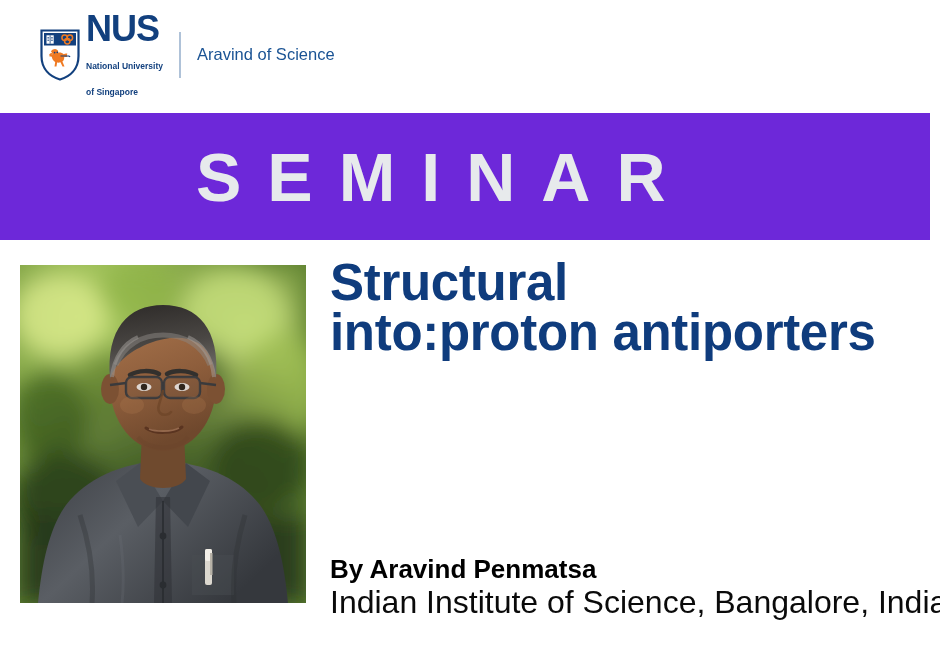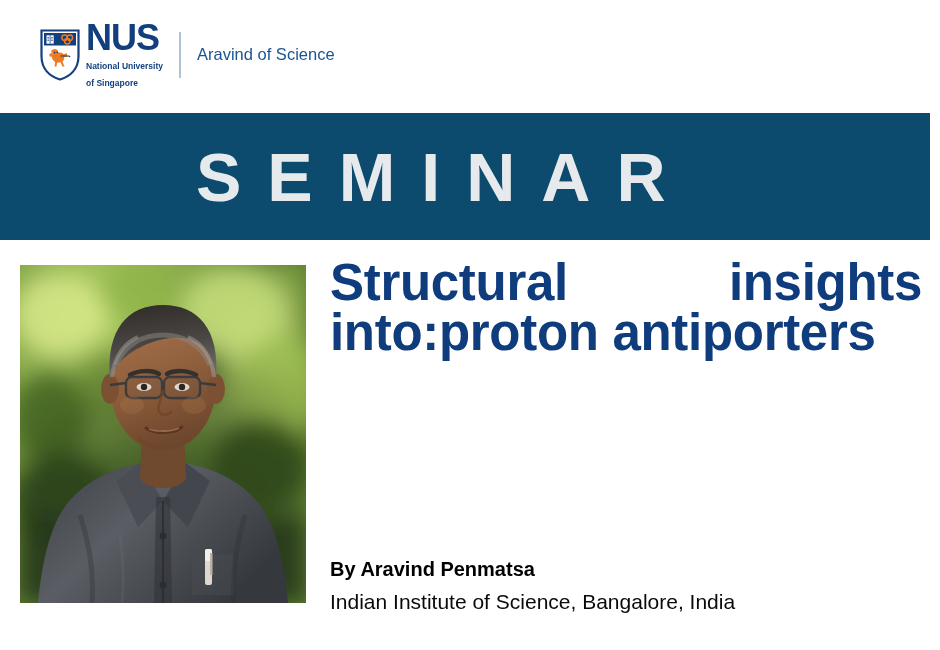--- a/index.html
+++ b/index.html
@@ -59,21 +59,21 @@
     line-height: 33px;
     letter-spacing: -1px;
     color: #12407E;
   }
   .nus-sub {
     font-family: "Liberation Sans", sans-serif;
     font-weight: bold;
     font-size: 8.5px;
     line-height: 10px;
     color: #12407E;
-    margin-top: 7px;
+    margin-top: 16px;
   }
   .divider-line {
     width: 2px;
     height: 46px;
     background: #AFC2D8;
     margin-left: 16px;
     margin-right: 16px;
     flex: 0 0 auto;
   }
   .dept-block {
@@ -89,21 +89,21 @@
     white-space: nowrap;
   }
 
   
   .seminar-band {
     position: absolute;
     left: 0;
     top: 113px;
     width: 930px;
     height: 127px;
-    background: #0c4a6e;
+    background: #6d28d9;
     display: flex;
     align-items: center;
   }
   .seminar-text {
     margin-left: 196px;
     font-family: "Liberation Sans", sans-serif;
     font-weight: bold;
     font-size: 68px;
     line-height: 68px;
     letter-spacing: 26px;
@@ -148,29 +148,29 @@
   
   .speaker-block {
     position: absolute;
     left: 330px;
     top: 553px;
     width: 600px;
   }
   .speaker-name {
     font-family: "Liberation Sans", sans-serif;
     font-weight: bold;
-    font-size: 20px;
+    font-size: 26px;
     line-height: 32px;
     color: #000000;
     white-space: nowrap;
   }
   .speaker-affil {
     font-family: "Liberation Sans", sans-serif;
     font-weight: normal;
-    font-size: 21px;
+    font-size: 32px;
     line-height: 32px;
     color: #0A0A0A;
     white-space: nowrap;
     margin-top: 1px;
   }
 </style>
 </head>
 <body>
 
 <div class="poster">
@@ -356,21 +356,20 @@
 
         <ellipse cx="112" cy="140" rx="12" ry="9" fill="#b98355" opacity="0.22"></ellipse>
         <ellipse cx="174" cy="140" rx="12" ry="9" fill="#b98355" opacity="0.22"></ellipse>
       </g>
     </svg>
   </div>
 
   <div class="title-block">
     <div class="title-line justified">
       <span>Structural</span>
-      <span>insights</span>
     </div>
     <div class="title-line">into:proton antiporters</div>
   </div>
 
   <div class="speaker-block">
     <div class="speaker-name">By Aravind Penmatsa</div>
     <div class="speaker-affil">Indian Institute of Science, Bangalore, India</div>
   </div>
 
 </div>

